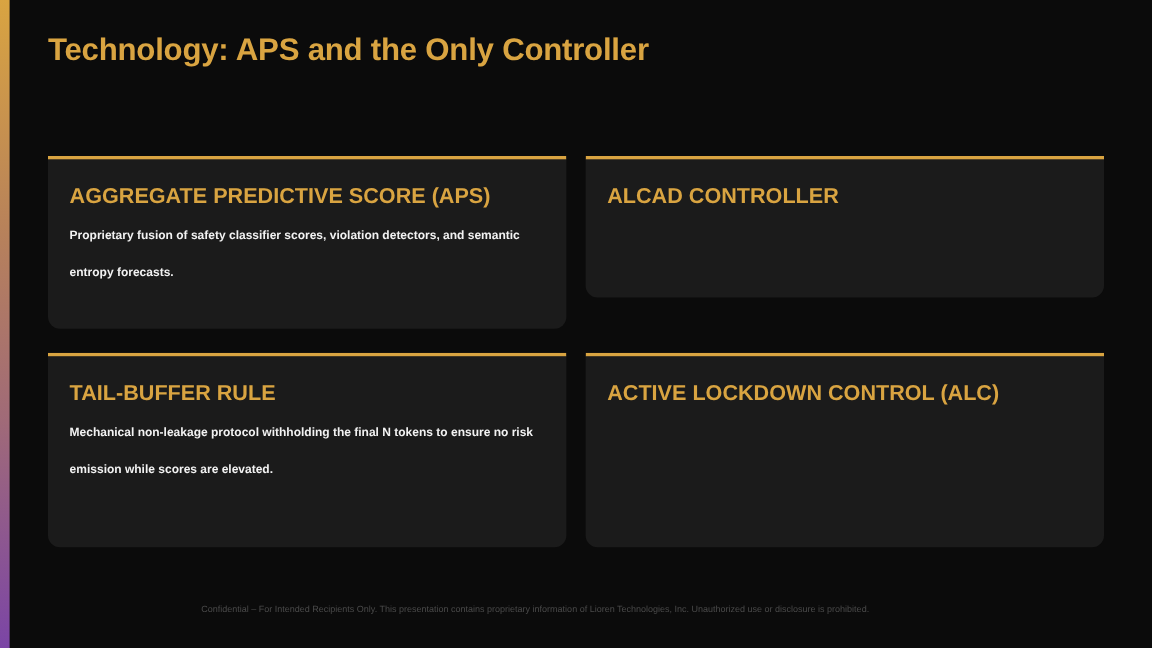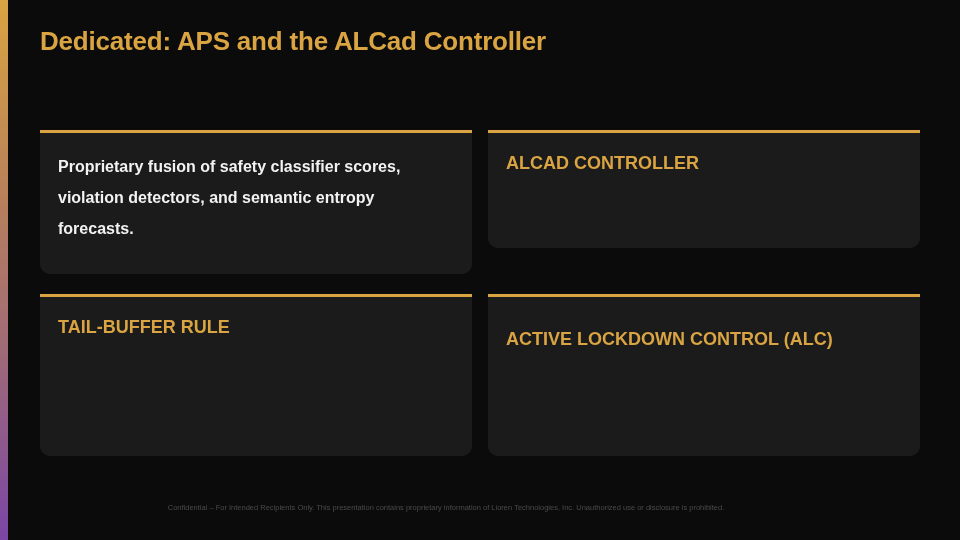--- a/index.html
+++ b/index.html
@@ -22,49 +22,51 @@
     border-radius:0 0 10px 10px;
     border-top:3px solid #d9a441;
     box-sizing:border-box;
     padding:18px 18px 0 18px;
   }
   .card-heading {
     font-size:18px; font-weight:bold; color:#d9a441;
     line-height:24px; margin:0 0 6px 0;
   }
   .card-body {
-    font-size:16px; font-weight:bold; color:#f2f2f2;
+    font-size:10px; font-weight:bold; color:#f2f2f2;
     line-height:31px; margin:0;
   }
   #card-aps { left:40px; top:130px; width:432px; height:144px; }
   #card-alcad { left:488px; top:130px; width:432px; height:118px; }
   #card-tail { left:40px; top:294px; width:432px; height:162px; }
   #card-alc { left:488px; top:294px; width:432px; height:162px; }
-  #card-alc .card-heading { margin-bottom:0;margin-top:12px; }
+  #card-alc .card-heading { margin-bottom:0; }
   .footer {
     position:absolute; left:0; width:892px; top:503px;
     text-align:center; font-size:7.5px; color:#4a4a4a;
   }
 </style>
 </head>
 <body>
 
 <div class="accent-bar"></div>
 
-<h1 class="title" style="margin:0;">Dedicated: APS and the ALCad Controller</h1>
+<h1 class="title" style="margin:0;">Technology: APS and the Only Controller</h1>
 
 <div class="card" id="card-aps">
+  <div class="card-heading">AGGREGATE PREDICTIVE SCORE (APS)</div>
   <p class="card-body">Proprietary fusion of safety classifier scores, violation detectors, and semantic entropy forecasts.</p>
 </div>
 
 <div class="card" id="card-alcad">
   <div class="card-heading">ALCAD CONTROLLER</div>
 </div>
 
 <div class="card" id="card-tail">
   <div class="card-heading">TAIL-BUFFER RULE</div>
+  <p class="card-body">Mechanical non-leakage protocol withholding the final N tokens to ensure no risk emission while scores are elevated.</p>
 </div>
 
 <div class="card" id="card-alc">
   <div class="card-heading">ACTIVE LOCKDOWN CONTROL (ALC)</div>
 </div>
 
 <div class="footer">Confidential – For Intended Recipients Only. This presentation contains proprietary information of Lioren Technologies, Inc. Unauthorized use or disclosure is prohibited.</div>
 
 </body></html>

